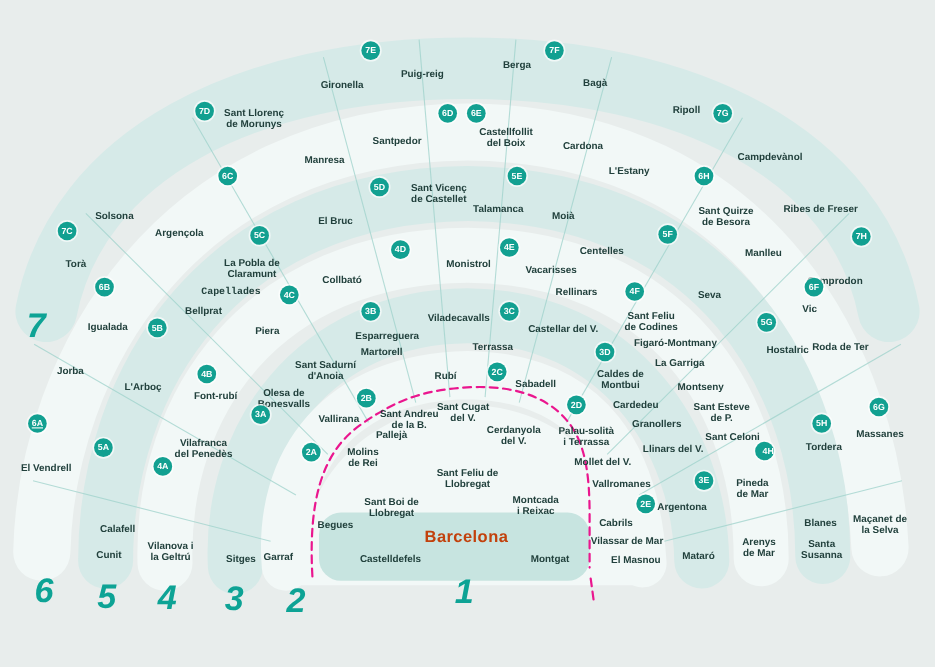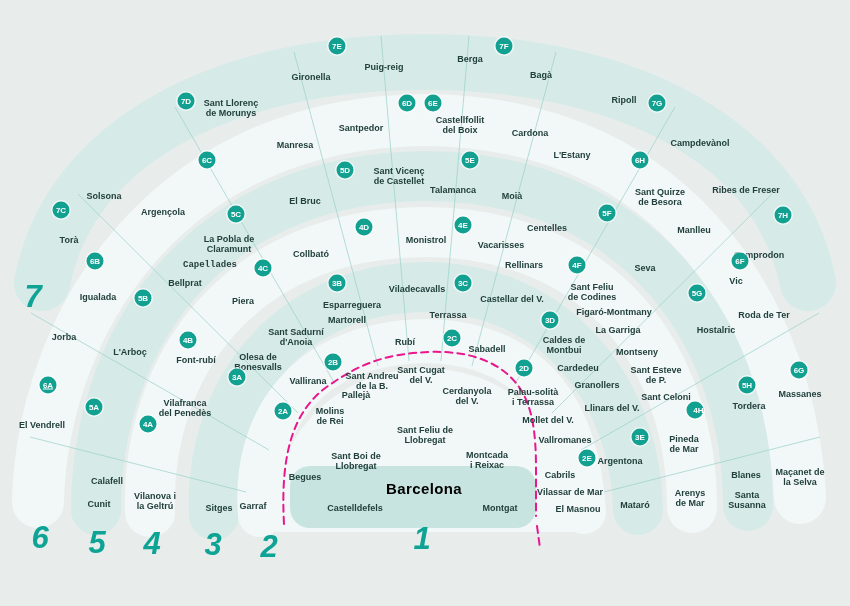--- a/index.html
+++ b/index.html
@@ -18,21 +18,21 @@
     background:#12a091;color:#ffffff;
     font:700 8px/17px "Liberation Sans",sans-serif;text-align:center;
     box-shadow:0 0 0 1.5px rgba(255,255,255,.65);
   }
   .zone-number{
     position:absolute;transform:translate(-50%,-50%);
     font:italic 700 31px/1 "Liberation Sans",sans-serif;color:#0da395;
   }
   .barcelona{
     position:absolute;transform:translate(-50%,-50%);
-    font:700 15px/1 "Liberation Sans",sans-serif;color:#000000;letter-spacing:.4px;
+    font:700 15px/1 "Liberation Sans",sans-serif;color:#c2410c;letter-spacing:.4px;
   }
   .tarifa{
     position:absolute;transform:translate(-50%,-50%);
     font:italic 700 15px/1 "Liberation Sans",sans-serif;color:#ea168e;letter-spacing:.2px;
   }
 </style>
 </head>
 <body>
 
 <div id="stage">
@@ -129,21 +129,21 @@
       <div class="town" style="left: 420px; top: 240px; padding-left: 12px;">Monistrol</div>
       <div class="town" style="left: 501px; top: 245px;">Vacarisses</div>
       <div class="town" style="left: 524px; top: 265px;">Rellinars</div>
       <div class="town" style="left: 592px; top: 292px;">Sant Feliu
 de Codines</div>
       <div class="town" style="left: 614px; top: 312px;">Figaró-Montmany</div>
       <div class="town" style="left: 618px; top: 330px;">La Garriga</div>
       <div class="town" style="left: 637px; top: 352px;">Montseny</div>
       <div class="town" style="left: 656px; top: 375px;">Sant Esteve
 de P.</div>
-      <div class="town" style="left: 708px; top: 330px; padding-left: 16px;">Hostalric</div>
+      <div class="town" style="left: 708px; top: 318px; padding-left: 16px;">Hostalric</div>
       <div class="town" style="left: 243px; top: 301px;">Piera</div>
       <div class="town" style="left: 352px; top: 305px;">Esparreguera</div>
       <div class="town" style="left: 347px; top: 320px;">Martorell</div>
       <div class="town" style="left: 296px; top: 337px;">Sant Sadurní
 d'Anoia</div>
       <div class="town" style="left: 258px; top: 362px;">Olesa de
 Bonesvalls</div>
       <div class="town" style="left: 417px; top: 289px;">Viladecavalls</div>
       <div class="town" style="left: 448px; top: 315px;">Terrassa</div>
       <div class="town" style="left: 512px; top: 299px;">Castellar del V.</div>
@@ -192,21 +192,21 @@
       <div class="town" style="left: 253px; top: 506px;">Garraf</div>
       <div class="town" style="left: 219px; top: 508px;">Sitges</div>
       <div class="town" style="left: 355px; top: 508px;">Castelldefels</div>
       <div class="town" style="left: 500px; top: 508px;">Montgat</div>
       <div class="badge" style="left: 61px; top: 210px;">7C</div>
       <div class="badge" style="left: 186px; top: 101px;">7D</div>
       <div class="badge" style="left: 337px; top: 46px;">7E</div>
       <div class="badge" style="left: 504px; top: 46px;">7F</div>
       <div class="badge" style="left: 657px; top: 103px;">7G</div>
       <div class="badge" style="left: 783px; top: 215px;">7H</div>
-      <div class="badge" style="left: 48px; top: 385px; text-decoration: underline;">6A</div>
+      <div class="badge" style="left: 34px; top: 385px; text-decoration: underline;">6A</div>
       <div class="badge" style="left: 95px; top: 261px;">6B</div>
       <div class="badge" style="left: 207px; top: 160px;">6C</div>
       <div class="badge" style="left: 407px; top: 103px;">6D</div>
       <div class="badge" style="left: 433px; top: 103px;">6E</div>
       <div class="badge" style="left: 640px; top: 160px;">6H</div>
       <div class="badge" style="left: 740px; top: 261px;">6F</div>
       <div class="badge" style="left: 799px; top: 370px;">6G</div>
       <div class="badge" style="left: 94px; top: 407px;">5A</div>
       <div class="badge" style="left: 143px; top: 298px;">5B</div>
       <div class="badge" style="left: 236px; top: 214px;">5C</div>

